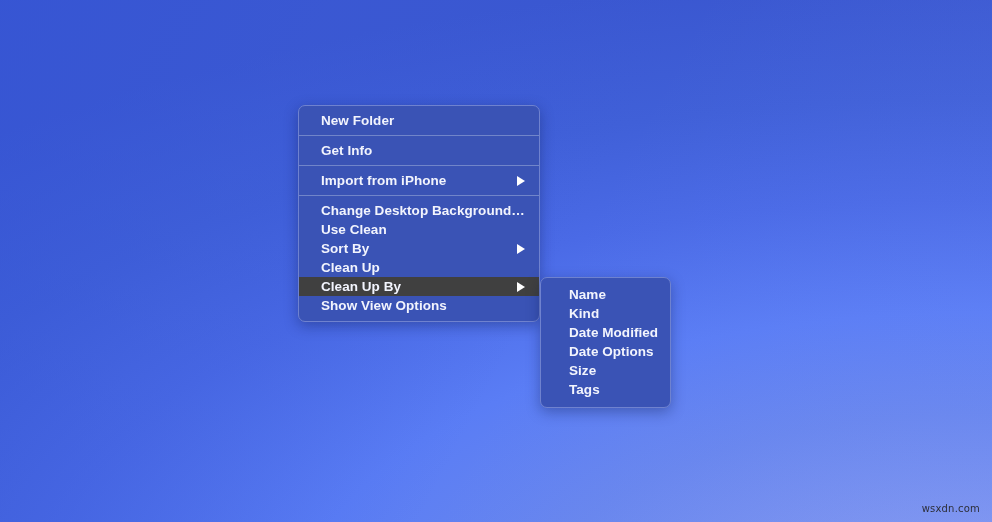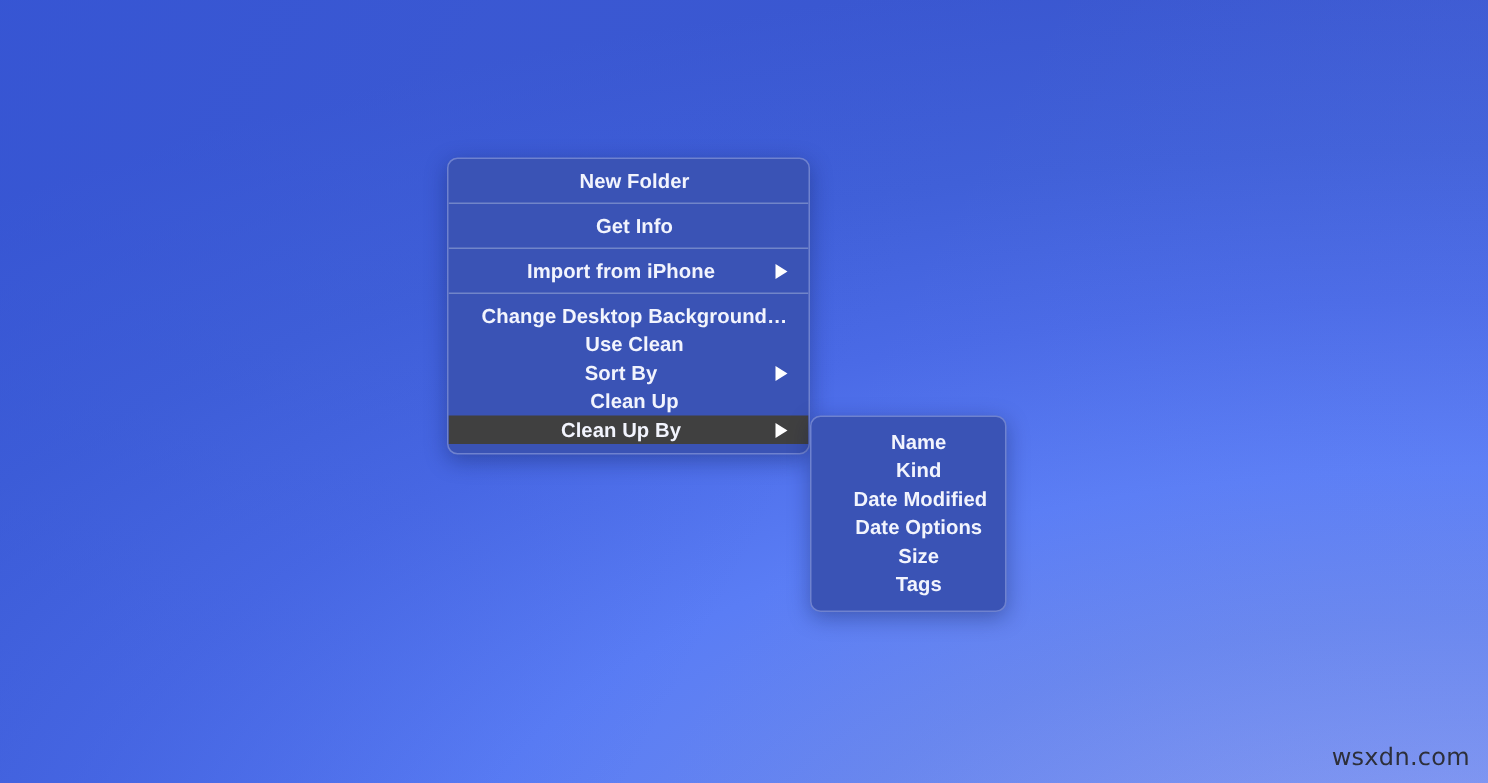--- a/index.html
+++ b/index.html
@@ -46,21 +46,20 @@
 
   
   .menu {
     position: absolute;
     background: #3a53b5;
     border: 1px solid #6f82cf;
     border-radius: 7px;
     box-shadow: 0 4px 14px rgba(10, 20, 70, 0.35);
     padding: 0;
     overflow: hidden;
-    text-align: center;
   }
 
   .menu-item {
     position: relative;
     display: flex;
     align-items: center;
     height: 19px;
     padding: 0 14px 0 22px;
     color: #f2f4fd;
     font-size: 13.5px;
@@ -116,21 +115,21 @@
     padding: 0 14px 0 20px;
     margin-left: 8px;
   }
 
   
   #watermark {
     position: absolute;
     right: 12px;
     bottom: 8px;
     color: #2d2f3a;
-    font-size: 16px;
+    font-size: 10px;
     font-weight: 400;
     letter-spacing: 0.2px;
     font-family: "DejaVu Sans", sans-serif;
   }
 </style>
 </head>
 <body>
 
 <div id="desktop">
   <div id="desktop-sheen"></div>
@@ -167,20 +166,23 @@
         <span class="label">Sort By</span>
         <span class="submenu-arrow"></span>
       </div>
       <div class="menu-item">
         <span class="label">Clean Up</span>
       </div>
       <div class="menu-item highlighted">
         <span class="label">Clean Up By</span>
         <span class="submenu-arrow"></span>
       </div>
+      <div class="menu-item">
+        <span class="label">Show View Options</span>
+      </div>
     </div>
   </div>
 
 <div class="menu" id="clean-up-by-submenu">
     <div class="group">
       <div class="menu-item">
         <span class="label">Name</span>
       </div>
       <div class="menu-item">
         <span class="label">Kind</span>

